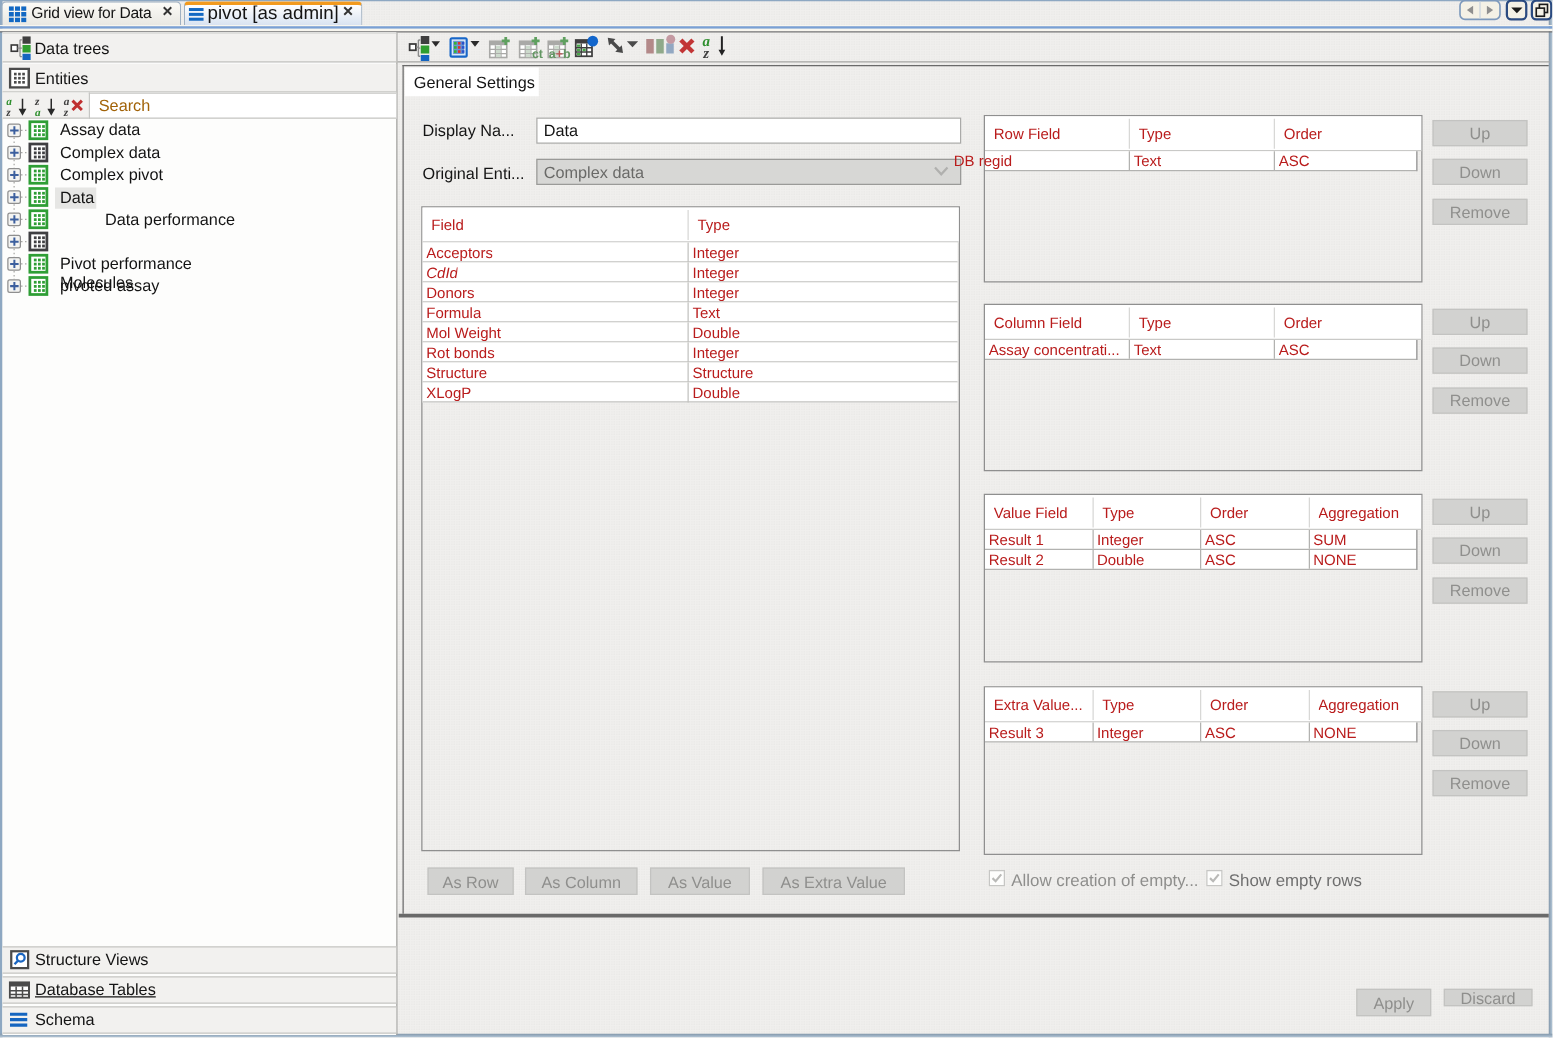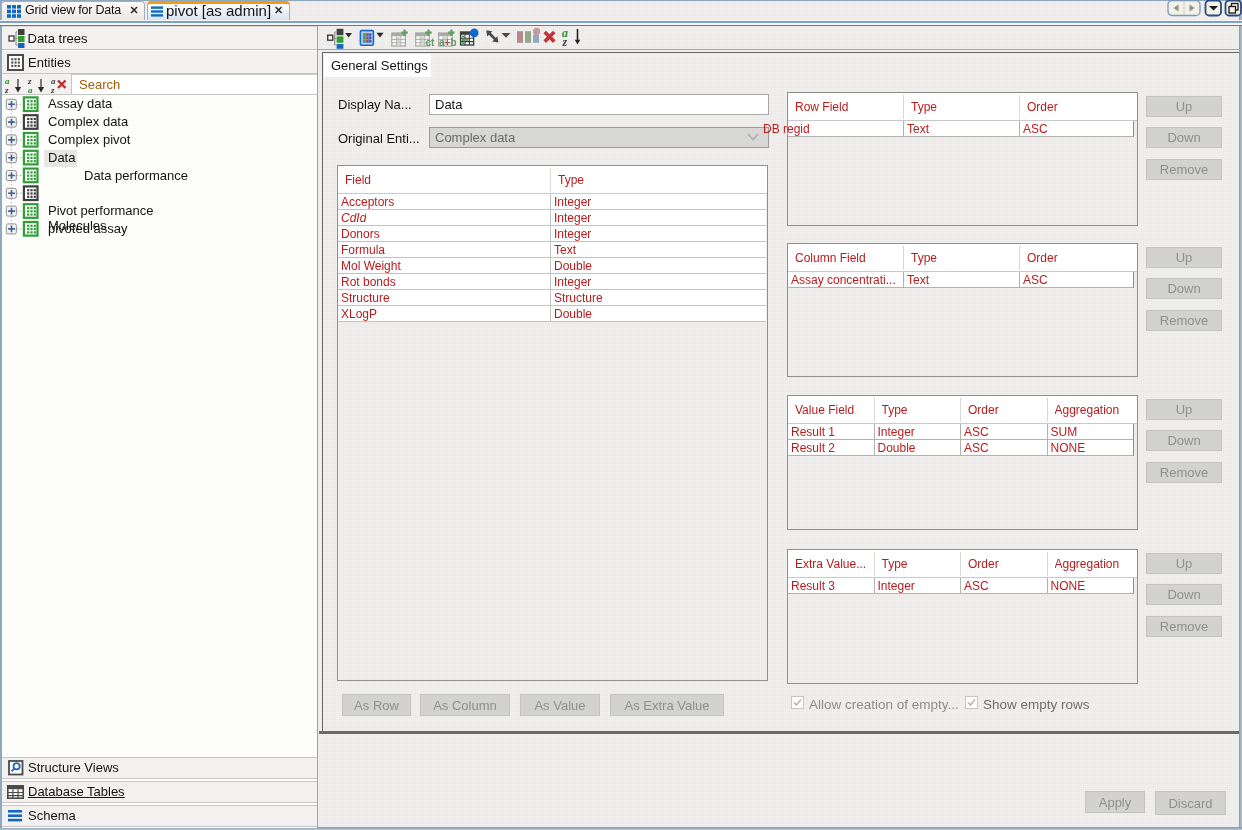--- a/index.html
+++ b/index.html
@@ -513,14 +513,14 @@
   </svg>
   <div class="a" style="left:809px;top:697px;font-size:13.5px;color:#8e8e8c;white-space:nowrap;">Allow creation of empty...</div>
   <div class="a" style="left:965px;top:696px;width:13px;height:13px;background:#fdfdfc;border:1.5px solid #c6c6c4;box-sizing:border-box;"></div>
   <svg class="a" style="left:965px;top:696px" width="13" height="13" viewBox="0 0 13 13">
     <polyline points="3,6.5 5.5,9 10,3.5" fill="none" stroke="#b9b9b7" stroke-width="1.7"></polyline>
   </svg>
   <div class="a" style="left:983px;top:697px;font-size:13.5px;color:#6f6f6f;white-space:nowrap;">Show empty rows</div>
 
   <div class="a" style="left:319px;top:730.5px;width:920px;height:3px;background:#6a6a6a"></div>
   <div class="a btn" style="left:1085px;top:791px;width:60px;height:22px;">Apply</div>
-  <div class="a btn" style="left:1155px;top:791px;width:71px;height:24px;">Discard</div>
+  <div class="a btn" style="left:1155px;top:791px;width:71px;height:14px;">Discard</div>
 </div>
 
 </body></html>

